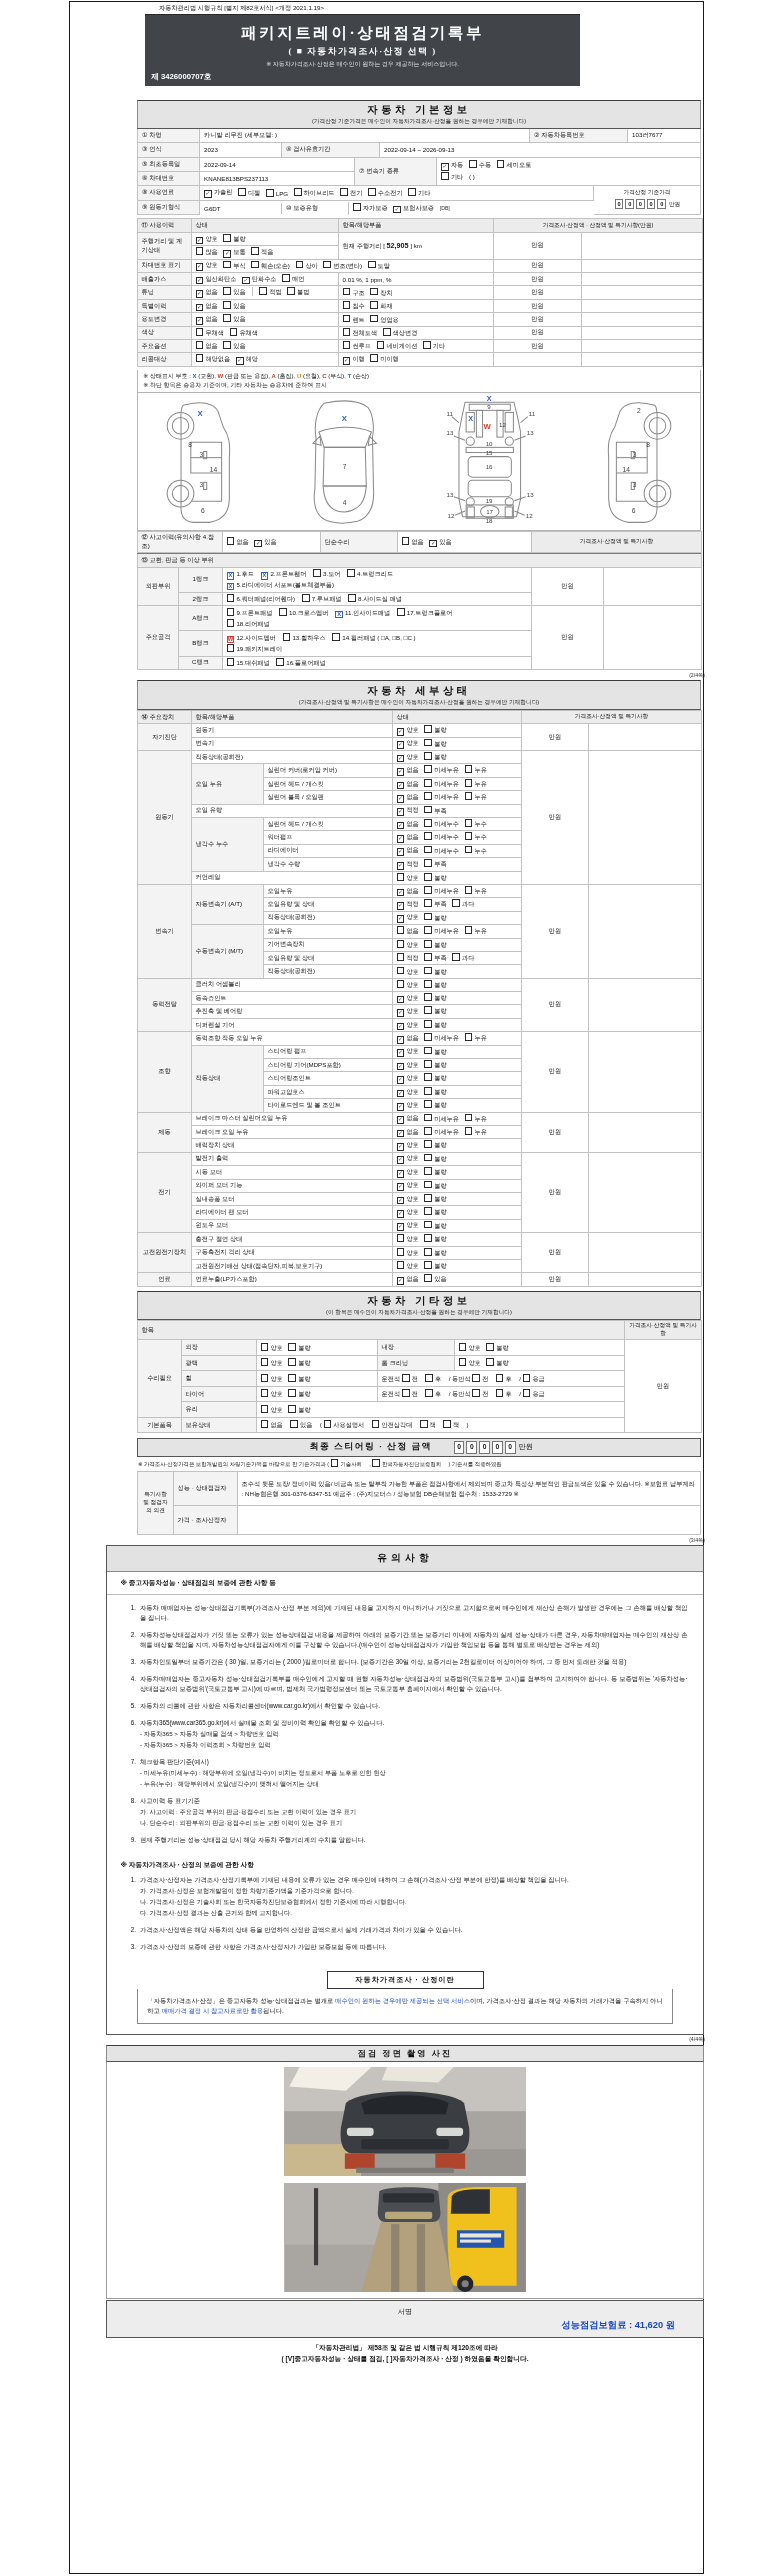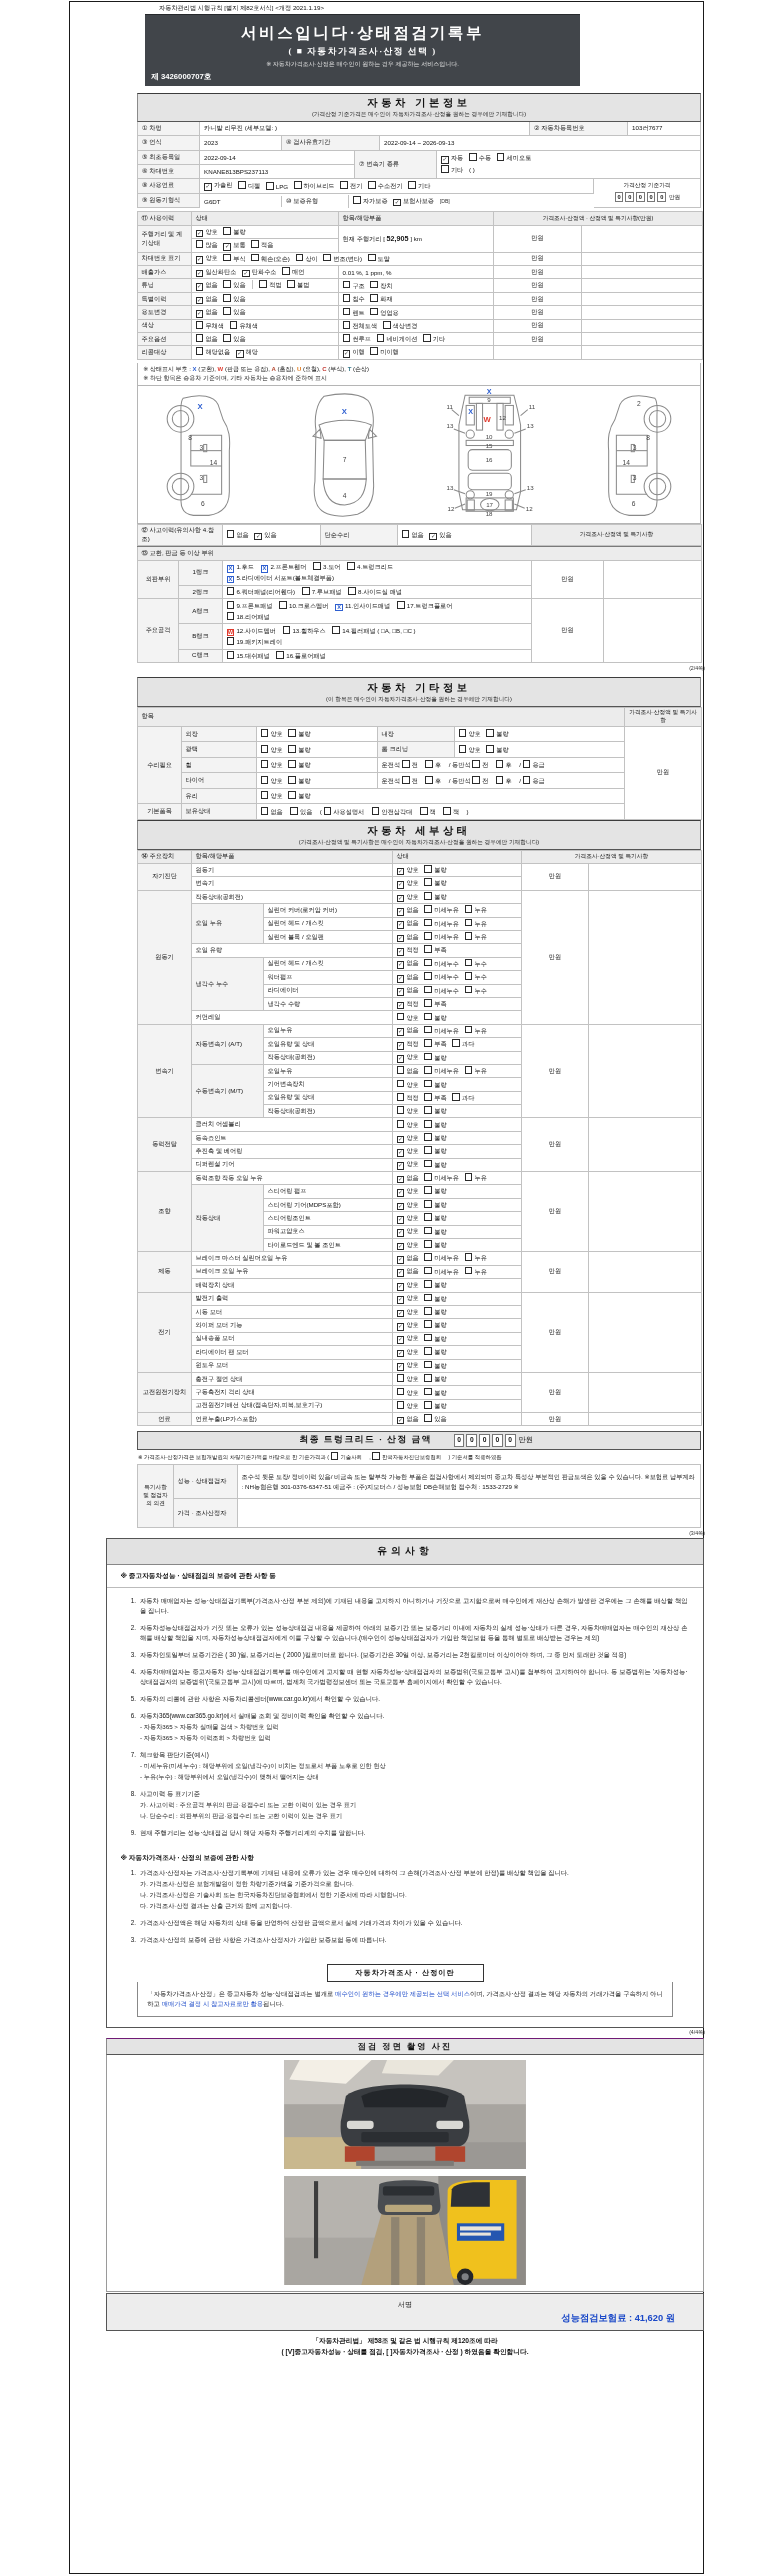--- a/index.html
+++ b/index.html
@@ -78,27 +78,27 @@
   svg text{font-family:"Liberation Sans","DejaVu Sans",sans-serif;}
 </style>
 </head>
 <body>
 
 <div id="frame">
 
   <div class="topnote">자동차관리법 시행규칙 [별지 제82호서식] &lt;개정 2021.1.19&gt;</div>
 
   <div class="darkband">
-    <div class="t1">서비스입니다·상태점검기록부</div>
+    <div class="t1">패키지트레이·상태점검기록부</div>
     <div class="t2">( ■ 자동차가격조사·산정 선택 )</div>
     <div class="t3">※ 자동차가격조사·산정은 매수인이 원하는 경우 제공하는 서비스입니다.</div>
     <div class="docno">제 3426000707호</div>
   </div>
 
-  <div class="sec" style="margin-top:7px;">
+  <div class="sec" style="margin-top:14px;">
     <div class="secband">
       <div class="st">자동차 기본정보</div>
       <div class="ss">(가격산정 기준가격은 매수인이 자동차가격조사·산정을 원하는 경우에만 기재합니다)</div>
     </div>
     <div class="grow" style="grid-template-columns:62px 330px 98px 1fr;border-top:none;">
       <div class="lab">① 차명</div>
       <div>카니발 리무진 (세부모델: )</div>
       <div class="lab">② 자동차등록번호</div>
       <div>103러7677</div>
     </div>
@@ -404,20 +404,245 @@
           </tr>
           <tr>
             <td class="lab ctr">C랭크</td>
             <td style="white-space:normal;"><span class="part"><span class="bx"></span>15.대쉬패널</span><span class="part"><span class="bx"></span>16.플로어패널</span></td>
           </tr>
         </tbody>
     </table>
   </div>
   <div class="pagemark">(2/4쪽)</div>
 
+  <div class="sec">
+    <div class="secband">
+      <div class="st">자동차 세부상태</div>
+      <div class="ss">(가격조사·산정액 및 특기사항은 매수인이 자동차가격조사·산정을 원하는 경우에만 기재합니다)</div>
+    </div>
+    <table class="ft">
+      <colgroup>
+          <col style="width:54px">
+          <col style="width:72px">
+          <col style="width:129px">
+          <col style="width:129px">
+          <col style="width:67px">
+          <col style="width:113px">
+        </colgroup>
+      <tbody id="detail-body">
+          <tr>
+            <td class="lab hd">⑭ 주요장치</td>
+            <td class="hd" colspan="2">항목/해당부품</td>
+            <td class="hd">상태</td>
+            <td class="hd ctr" colspan="2" style="font-size:5.7px;">가격조사·산정액 및 특기사항</td>
+          </tr>
+          <tr class="gtop">
+            <td class="lab ctr" rowspan="2" style="white-space:normal;">자기진단</td>
+            <td colspan="2" style="white-space:normal;">원동기</td>
+            <td><span class="cb"><span class="bx ck">✓</span>양호</span><span class="cb"><span class="bx"></span>불량</span></td>
+            <td class="ctr" rowspan="2">만원</td>
+            <td rowspan="2"></td>
+          </tr>
+          <tr>
+            <td colspan="2" style="white-space:normal;">변속기</td>
+            <td><span class="cb"><span class="bx ck">✓</span>양호</span><span class="cb"><span class="bx"></span>불량</span></td>
+          </tr>
+          <tr class="gtop">
+            <td class="lab ctr" rowspan="10" style="white-space:normal;">원동기</td>
+            <td colspan="2" style="white-space:normal;">작동상태(공회전)</td>
+            <td><span class="cb"><span class="bx ck">✓</span>양호</span><span class="cb"><span class="bx"></span>불량</span></td>
+            <td class="ctr" rowspan="10">만원</td>
+            <td rowspan="10"></td>
+          </tr>
+          <tr>
+            <td class="lab" rowspan="3" style="white-space:normal;">오일 누유</td>
+            <td style="white-space:normal;">실린더 커버(로커암 커버)</td>
+            <td><span class="cb"><span class="bx ck">✓</span>없음</span><span class="cb"><span class="bx"></span>미세누유</span><span class="cb"><span class="bx"></span>누유</span></td>
+          </tr>
+          <tr>
+            <td style="white-space:normal;">실린더 헤드 / 개스킷</td>
+            <td><span class="cb"><span class="bx ck">✓</span>없음</span><span class="cb"><span class="bx"></span>미세누유</span><span class="cb"><span class="bx"></span>누유</span></td>
+          </tr>
+          <tr>
+            <td style="white-space:normal;">실린더 블록 / 오일팬</td>
+            <td><span class="cb"><span class="bx ck">✓</span>없음</span><span class="cb"><span class="bx"></span>미세누유</span><span class="cb"><span class="bx"></span>누유</span></td>
+          </tr>
+          <tr>
+            <td colspan="2" style="white-space:normal;">오일 유량</td>
+            <td><span class="cb"><span class="bx ck">✓</span>적정</span><span class="cb"><span class="bx"></span>부족</span></td>
+          </tr>
+          <tr>
+            <td class="lab" rowspan="4" style="white-space:normal;">냉각수 누수</td>
+            <td style="white-space:normal;">실린더 헤드 / 개스킷</td>
+            <td><span class="cb"><span class="bx ck">✓</span>없음</span><span class="cb"><span class="bx"></span>미세누수</span><span class="cb"><span class="bx"></span>누수</span></td>
+          </tr>
+          <tr>
+            <td style="white-space:normal;">워터펌프</td>
+            <td><span class="cb"><span class="bx ck">✓</span>없음</span><span class="cb"><span class="bx"></span>미세누수</span><span class="cb"><span class="bx"></span>누수</span></td>
+          </tr>
+          <tr>
+            <td style="white-space:normal;">라디에이터</td>
+            <td><span class="cb"><span class="bx ck">✓</span>없음</span><span class="cb"><span class="bx"></span>미세누수</span><span class="cb"><span class="bx"></span>누수</span></td>
+          </tr>
+          <tr>
+            <td style="white-space:normal;">냉각수 수량</td>
+            <td><span class="cb"><span class="bx ck">✓</span>적정</span><span class="cb"><span class="bx"></span>부족</span></td>
+          </tr>
+          <tr>
+            <td colspan="2" style="white-space:normal;">커먼레일</td>
+            <td><span class="cb"><span class="bx"></span>양호</span><span class="cb"><span class="bx"></span>불량</span></td>
+          </tr>
+          <tr class="gtop">
+            <td class="lab ctr" rowspan="7" style="white-space:normal;">변속기</td>
+            <td class="lab" rowspan="3" style="white-space:normal;">자동변속기 (A/T)</td>
+            <td style="white-space:normal;">오일누유</td>
+            <td><span class="cb"><span class="bx ck">✓</span>없음</span><span class="cb"><span class="bx"></span>미세누유</span><span class="cb"><span class="bx"></span>누유</span></td>
+            <td class="ctr" rowspan="7">만원</td>
+            <td rowspan="7"></td>
+          </tr>
+          <tr>
+            <td style="white-space:normal;">오일유량 및 상태</td>
+            <td><span class="cb"><span class="bx ck">✓</span>적정</span><span class="cb"><span class="bx"></span>부족</span><span class="cb"><span class="bx"></span>과다</span></td>
+          </tr>
+          <tr>
+            <td style="white-space:normal;">작동상태(공회전)</td>
+            <td><span class="cb"><span class="bx ck">✓</span>양호</span><span class="cb"><span class="bx"></span>불량</span></td>
+          </tr>
+          <tr>
+            <td class="lab" rowspan="4" style="white-space:normal;">수동변속기 (M/T)</td>
+            <td style="white-space:normal;">오일누유</td>
+            <td><span class="cb"><span class="bx"></span>없음</span><span class="cb"><span class="bx"></span>미세누유</span><span class="cb"><span class="bx"></span>누유</span></td>
+          </tr>
+          <tr>
+            <td style="white-space:normal;">기어변속장치</td>
+            <td><span class="cb"><span class="bx"></span>양호</span><span class="cb"><span class="bx"></span>불량</span></td>
+          </tr>
+          <tr>
+            <td style="white-space:normal;">오일유량 및 상태</td>
+            <td><span class="cb"><span class="bx"></span>적정</span><span class="cb"><span class="bx"></span>부족</span><span class="cb"><span class="bx"></span>과다</span></td>
+          </tr>
+          <tr>
+            <td style="white-space:normal;">작동상태(공회전)</td>
+            <td><span class="cb"><span class="bx"></span>양호</span><span class="cb"><span class="bx"></span>불량</span></td>
+          </tr>
+          <tr class="gtop">
+            <td class="lab ctr" rowspan="4" style="white-space:normal;">동력전달</td>
+            <td colspan="2" style="white-space:normal;">클러치 어셈블리</td>
+            <td><span class="cb"><span class="bx"></span>양호</span><span class="cb"><span class="bx"></span>불량</span></td>
+            <td class="ctr" rowspan="4">만원</td>
+            <td rowspan="4"></td>
+          </tr>
+          <tr>
+            <td colspan="2" style="white-space:normal;">등속죠인트</td>
+            <td><span class="cb"><span class="bx ck">✓</span>양호</span><span class="cb"><span class="bx"></span>불량</span></td>
+          </tr>
+          <tr>
+            <td colspan="2" style="white-space:normal;">추진축 및 베어링</td>
+            <td><span class="cb"><span class="bx ck">✓</span>양호</span><span class="cb"><span class="bx"></span>불량</span></td>
+          </tr>
+          <tr>
+            <td colspan="2" style="white-space:normal;">디퍼렌셜 기어</td>
+            <td><span class="cb"><span class="bx ck">✓</span>양호</span><span class="cb"><span class="bx"></span>불량</span></td>
+          </tr>
+          <tr class="gtop">
+            <td class="lab ctr" rowspan="6" style="white-space:normal;">조향</td>
+            <td colspan="2" style="white-space:normal;">동력조향 작동 오일 누유</td>
+            <td><span class="cb"><span class="bx ck">✓</span>없음</span><span class="cb"><span class="bx"></span>미세누유</span><span class="cb"><span class="bx"></span>누유</span></td>
+            <td class="ctr" rowspan="6">만원</td>
+            <td rowspan="6"></td>
+          </tr>
+          <tr>
+            <td class="lab" rowspan="5" style="white-space:normal;">작동상태</td>
+            <td style="white-space:normal;">스티어링 펌프</td>
+            <td><span class="cb"><span class="bx ck">✓</span>양호</span><span class="cb"><span class="bx"></span>불량</span></td>
+          </tr>
+          <tr>
+            <td style="white-space:normal;">스티어링 기어(MDPS포함)</td>
+            <td><span class="cb"><span class="bx ck">✓</span>양호</span><span class="cb"><span class="bx"></span>불량</span></td>
+          </tr>
+          <tr>
+            <td style="white-space:normal;">스티어링조인트</td>
+            <td><span class="cb"><span class="bx ck">✓</span>양호</span><span class="cb"><span class="bx"></span>불량</span></td>
+          </tr>
+          <tr>
+            <td style="white-space:normal;">파워고압호스</td>
+            <td><span class="cb"><span class="bx ck">✓</span>양호</span><span class="cb"><span class="bx"></span>불량</span></td>
+          </tr>
+          <tr>
+            <td style="white-space:normal;">타이로드엔드 및 볼 조인트</td>
+            <td><span class="cb"><span class="bx ck">✓</span>양호</span><span class="cb"><span class="bx"></span>불량</span></td>
+          </tr>
+          <tr class="gtop">
+            <td class="lab ctr" rowspan="3" style="white-space:normal;">제동</td>
+            <td colspan="2" style="white-space:normal;">브레이크 마스터 실린더오일 누유</td>
+            <td><span class="cb"><span class="bx ck">✓</span>없음</span><span class="cb"><span class="bx"></span>미세누유</span><span class="cb"><span class="bx"></span>누유</span></td>
+            <td class="ctr" rowspan="3">만원</td>
+            <td rowspan="3"></td>
+          </tr>
+          <tr>
+            <td colspan="2" style="white-space:normal;">브레이크 오일 누유</td>
+            <td><span class="cb"><span class="bx ck">✓</span>없음</span><span class="cb"><span class="bx"></span>미세누유</span><span class="cb"><span class="bx"></span>누유</span></td>
+          </tr>
+          <tr>
+            <td colspan="2" style="white-space:normal;">배력장치 상태</td>
+            <td><span class="cb"><span class="bx ck">✓</span>양호</span><span class="cb"><span class="bx"></span>불량</span></td>
+          </tr>
+          <tr class="gtop">
+            <td class="lab ctr" rowspan="6" style="white-space:normal;">전기</td>
+            <td colspan="2" style="white-space:normal;">발전기 출력</td>
+            <td><span class="cb"><span class="bx ck">✓</span>양호</span><span class="cb"><span class="bx"></span>불량</span></td>
+            <td class="ctr" rowspan="6">만원</td>
+            <td rowspan="6"></td>
+          </tr>
+          <tr>
+            <td colspan="2" style="white-space:normal;">시동 모터</td>
+            <td><span class="cb"><span class="bx ck">✓</span>양호</span><span class="cb"><span class="bx"></span>불량</span></td>
+          </tr>
+          <tr>
+            <td colspan="2" style="white-space:normal;">와이퍼 모터 기능</td>
+            <td><span class="cb"><span class="bx ck">✓</span>양호</span><span class="cb"><span class="bx"></span>불량</span></td>
+          </tr>
+          <tr>
+            <td colspan="2" style="white-space:normal;">실내송풍 모터</td>
+            <td><span class="cb"><span class="bx ck">✓</span>양호</span><span class="cb"><span class="bx"></span>불량</span></td>
+          </tr>
+          <tr>
+            <td colspan="2" style="white-space:normal;">라디에이터 팬 모터</td>
+            <td><span class="cb"><span class="bx ck">✓</span>양호</span><span class="cb"><span class="bx"></span>불량</span></td>
+          </tr>
+          <tr>
+            <td colspan="2" style="white-space:normal;">윈도우 모터</td>
+            <td><span class="cb"><span class="bx ck">✓</span>양호</span><span class="cb"><span class="bx"></span>불량</span></td>
+          </tr>
+          <tr class="gtop">
+            <td class="lab ctr" rowspan="3" style="white-space:normal;">고전원전기장치</td>
+            <td colspan="2" style="white-space:normal;">충전구 절연 상태</td>
+            <td><span class="cb"><span class="bx"></span>양호</span><span class="cb"><span class="bx"></span>불량</span></td>
+            <td class="ctr" rowspan="3">만원</td>
+            <td rowspan="3"></td>
+          </tr>
+          <tr>
+            <td colspan="2" style="white-space:normal;">구동축전지 격리 상태</td>
+            <td><span class="cb"><span class="bx"></span>양호</span><span class="cb"><span class="bx"></span>불량</span></td>
+          </tr>
+          <tr>
+            <td colspan="2" style="white-space:normal;">고전원전기배선 상태(접속단자,피복,보호기구)</td>
+            <td><span class="cb"><span class="bx"></span>양호</span><span class="cb"><span class="bx"></span>불량</span></td>
+          </tr>
+          <tr class="gtop">
+            <td class="lab ctr" rowspan="1" style="white-space:normal;">연료</td>
+            <td colspan="2" style="white-space:normal;">연료누출(LP가스포함)</td>
+            <td><span class="cb"><span class="bx ck">✓</span>없음</span><span class="cb"><span class="bx"></span>있음</span></td>
+            <td class="ctr" rowspan="1">만원</td>
+            <td rowspan="1"></td>
+          </tr>
+        </tbody>
+    </table>
+  </div>
+
   <div class="sec" style="margin-top:4.1px;">
     <div class="secband">
       <div class="st">자동차 기타정보</div>
       <div class="ss">(이 항목은 매수인이 자동차가격조사·산정을 원하는 경우에만 기재합니다)</div>
     </div>
     <table class="ft">
       <colgroup>
           <col style="width:44px">
           <col style="width:75px">
           <col style="width:121px">
@@ -460,248 +685,23 @@
           </tr>
           <tr style="height:15.5px;">
             <td class="lab ctr">기본품목</td>
             <td class="lab">보유상태</td>
             <td colspan="3"><span class="cb"><span class="bx"></span>없음</span> <span class="cb"><span class="bx"></span>있음</span> <span>( </span> <span class="cb"><span class="bx"></span>사용설명서</span> <span class="cb"><span class="bx"></span>안전삼각대</span> <span class="cb"><span class="bx"></span>잭</span> <span class="cb"><span class="bx"></span>잭</span> <span>) </span></td>
           </tr>
         </tbody>
     </table>
   </div>
 
-  <div class="sec">
-    <div class="secband">
-      <div class="st">자동차 세부상태</div>
-      <div class="ss">(가격조사·산정액 및 특기사항은 매수인이 자동차가격조사·산정을 원하는 경우에만 기재합니다)</div>
-    </div>
-    <table class="ft">
-      <colgroup>
-          <col style="width:54px">
-          <col style="width:72px">
-          <col style="width:129px">
-          <col style="width:129px">
-          <col style="width:67px">
-          <col style="width:113px">
-        </colgroup>
-      <tbody id="detail-body">
-          <tr>
-            <td class="lab hd">⑭ 주요장치</td>
-            <td class="hd" colspan="2">항목/해당부품</td>
-            <td class="hd">상태</td>
-            <td class="hd ctr" colspan="2" style="font-size:5.7px;">가격조사·산정액 및 특기사항</td>
-          </tr>
-          <tr class="gtop">
-            <td class="lab ctr" rowspan="2" style="white-space:normal;">자기진단</td>
-            <td colspan="2" style="white-space:normal;">원동기</td>
-            <td><span class="cb"><span class="bx ck">✓</span>양호</span><span class="cb"><span class="bx"></span>불량</span></td>
-            <td class="ctr" rowspan="2">만원</td>
-            <td rowspan="2"></td>
-          </tr>
-          <tr>
-            <td colspan="2" style="white-space:normal;">변속기</td>
-            <td><span class="cb"><span class="bx ck">✓</span>양호</span><span class="cb"><span class="bx"></span>불량</span></td>
-          </tr>
-          <tr class="gtop">
-            <td class="lab ctr" rowspan="10" style="white-space:normal;">원동기</td>
-            <td colspan="2" style="white-space:normal;">작동상태(공회전)</td>
-            <td><span class="cb"><span class="bx ck">✓</span>양호</span><span class="cb"><span class="bx"></span>불량</span></td>
-            <td class="ctr" rowspan="10">만원</td>
-            <td rowspan="10"></td>
-          </tr>
-          <tr>
-            <td class="lab" rowspan="3" style="white-space:normal;">오일 누유</td>
-            <td style="white-space:normal;">실린더 커버(로커암 커버)</td>
-            <td><span class="cb"><span class="bx ck">✓</span>없음</span><span class="cb"><span class="bx"></span>미세누유</span><span class="cb"><span class="bx"></span>누유</span></td>
-          </tr>
-          <tr>
-            <td style="white-space:normal;">실린더 헤드 / 개스킷</td>
-            <td><span class="cb"><span class="bx ck">✓</span>없음</span><span class="cb"><span class="bx"></span>미세누유</span><span class="cb"><span class="bx"></span>누유</span></td>
-          </tr>
-          <tr>
-            <td style="white-space:normal;">실린더 블록 / 오일팬</td>
-            <td><span class="cb"><span class="bx ck">✓</span>없음</span><span class="cb"><span class="bx"></span>미세누유</span><span class="cb"><span class="bx"></span>누유</span></td>
-          </tr>
-          <tr>
-            <td colspan="2" style="white-space:normal;">오일 유량</td>
-            <td><span class="cb"><span class="bx ck">✓</span>적정</span><span class="cb"><span class="bx"></span>부족</span></td>
-          </tr>
-          <tr>
-            <td class="lab" rowspan="4" style="white-space:normal;">냉각수 누수</td>
-            <td style="white-space:normal;">실린더 헤드 / 개스킷</td>
-            <td><span class="cb"><span class="bx ck">✓</span>없음</span><span class="cb"><span class="bx"></span>미세누수</span><span class="cb"><span class="bx"></span>누수</span></td>
-          </tr>
-          <tr>
-            <td style="white-space:normal;">워터펌프</td>
-            <td><span class="cb"><span class="bx ck">✓</span>없음</span><span class="cb"><span class="bx"></span>미세누수</span><span class="cb"><span class="bx"></span>누수</span></td>
-          </tr>
-          <tr>
-            <td style="white-space:normal;">라디에이터</td>
-            <td><span class="cb"><span class="bx ck">✓</span>없음</span><span class="cb"><span class="bx"></span>미세누수</span><span class="cb"><span class="bx"></span>누수</span></td>
-          </tr>
-          <tr>
-            <td style="white-space:normal;">냉각수 수량</td>
-            <td><span class="cb"><span class="bx ck">✓</span>적정</span><span class="cb"><span class="bx"></span>부족</span></td>
-          </tr>
-          <tr>
-            <td colspan="2" style="white-space:normal;">커먼레일</td>
-            <td><span class="cb"><span class="bx"></span>양호</span><span class="cb"><span class="bx"></span>불량</span></td>
-          </tr>
-          <tr class="gtop">
-            <td class="lab ctr" rowspan="7" style="white-space:normal;">변속기</td>
-            <td class="lab" rowspan="3" style="white-space:normal;">자동변속기 (A/T)</td>
-            <td style="white-space:normal;">오일누유</td>
-            <td><span class="cb"><span class="bx ck">✓</span>없음</span><span class="cb"><span class="bx"></span>미세누유</span><span class="cb"><span class="bx"></span>누유</span></td>
-            <td class="ctr" rowspan="7">만원</td>
-            <td rowspan="7"></td>
-          </tr>
-          <tr>
-            <td style="white-space:normal;">오일유량 및 상태</td>
-            <td><span class="cb"><span class="bx ck">✓</span>적정</span><span class="cb"><span class="bx"></span>부족</span><span class="cb"><span class="bx"></span>과다</span></td>
-          </tr>
-          <tr>
-            <td style="white-space:normal;">작동상태(공회전)</td>
-            <td><span class="cb"><span class="bx ck">✓</span>양호</span><span class="cb"><span class="bx"></span>불량</span></td>
-          </tr>
-          <tr>
-            <td class="lab" rowspan="4" style="white-space:normal;">수동변속기 (M/T)</td>
-            <td style="white-space:normal;">오일누유</td>
-            <td><span class="cb"><span class="bx"></span>없음</span><span class="cb"><span class="bx"></span>미세누유</span><span class="cb"><span class="bx"></span>누유</span></td>
-          </tr>
-          <tr>
-            <td style="white-space:normal;">기어변속장치</td>
-            <td><span class="cb"><span class="bx"></span>양호</span><span class="cb"><span class="bx"></span>불량</span></td>
-          </tr>
-          <tr>
-            <td style="white-space:normal;">오일유량 및 상태</td>
-            <td><span class="cb"><span class="bx"></span>적정</span><span class="cb"><span class="bx"></span>부족</span><span class="cb"><span class="bx"></span>과다</span></td>
-          </tr>
-          <tr>
-            <td style="white-space:normal;">작동상태(공회전)</td>
-            <td><span class="cb"><span class="bx"></span>양호</span><span class="cb"><span class="bx"></span>불량</span></td>
-          </tr>
-          <tr class="gtop">
-            <td class="lab ctr" rowspan="4" style="white-space:normal;">동력전달</td>
-            <td colspan="2" style="white-space:normal;">클러치 어셈블리</td>
-            <td><span class="cb"><span class="bx"></span>양호</span><span class="cb"><span class="bx"></span>불량</span></td>
-            <td class="ctr" rowspan="4">만원</td>
-            <td rowspan="4"></td>
-          </tr>
-          <tr>
-            <td colspan="2" style="white-space:normal;">등속죠인트</td>
-            <td><span class="cb"><span class="bx ck">✓</span>양호</span><span class="cb"><span class="bx"></span>불량</span></td>
-          </tr>
-          <tr>
-            <td colspan="2" style="white-space:normal;">추진축 및 베어링</td>
-            <td><span class="cb"><span class="bx ck">✓</span>양호</span><span class="cb"><span class="bx"></span>불량</span></td>
-          </tr>
-          <tr>
-            <td colspan="2" style="white-space:normal;">디퍼렌셜 기어</td>
-            <td><span class="cb"><span class="bx ck">✓</span>양호</span><span class="cb"><span class="bx"></span>불량</span></td>
-          </tr>
-          <tr class="gtop">
-            <td class="lab ctr" rowspan="6" style="white-space:normal;">조향</td>
-            <td colspan="2" style="white-space:normal;">동력조향 작동 오일 누유</td>
-            <td><span class="cb"><span class="bx ck">✓</span>없음</span><span class="cb"><span class="bx"></span>미세누유</span><span class="cb"><span class="bx"></span>누유</span></td>
-            <td class="ctr" rowspan="6">만원</td>
-            <td rowspan="6"></td>
-          </tr>
-          <tr>
-            <td class="lab" rowspan="5" style="white-space:normal;">작동상태</td>
-            <td style="white-space:normal;">스티어링 펌프</td>
-            <td><span class="cb"><span class="bx ck">✓</span>양호</span><span class="cb"><span class="bx"></span>불량</span></td>
-          </tr>
-          <tr>
-            <td style="white-space:normal;">스티어링 기어(MDPS포함)</td>
-            <td><span class="cb"><span class="bx ck">✓</span>양호</span><span class="cb"><span class="bx"></span>불량</span></td>
-          </tr>
-          <tr>
-            <td style="white-space:normal;">스티어링조인트</td>
-            <td><span class="cb"><span class="bx ck">✓</span>양호</span><span class="cb"><span class="bx"></span>불량</span></td>
-          </tr>
-          <tr>
-            <td style="white-space:normal;">파워고압호스</td>
-            <td><span class="cb"><span class="bx ck">✓</span>양호</span><span class="cb"><span class="bx"></span>불량</span></td>
-          </tr>
-          <tr>
-            <td style="white-space:normal;">타이로드엔드 및 볼 조인트</td>
-            <td><span class="cb"><span class="bx ck">✓</span>양호</span><span class="cb"><span class="bx"></span>불량</span></td>
-          </tr>
-          <tr class="gtop">
-            <td class="lab ctr" rowspan="3" style="white-space:normal;">제동</td>
-            <td colspan="2" style="white-space:normal;">브레이크 마스터 실린더오일 누유</td>
-            <td><span class="cb"><span class="bx ck">✓</span>없음</span><span class="cb"><span class="bx"></span>미세누유</span><span class="cb"><span class="bx"></span>누유</span></td>
-            <td class="ctr" rowspan="3">만원</td>
-            <td rowspan="3"></td>
-          </tr>
-          <tr>
-            <td colspan="2" style="white-space:normal;">브레이크 오일 누유</td>
-            <td><span class="cb"><span class="bx ck">✓</span>없음</span><span class="cb"><span class="bx"></span>미세누유</span><span class="cb"><span class="bx"></span>누유</span></td>
-          </tr>
-          <tr>
-            <td colspan="2" style="white-space:normal;">배력장치 상태</td>
-            <td><span class="cb"><span class="bx ck">✓</span>양호</span><span class="cb"><span class="bx"></span>불량</span></td>
-          </tr>
-          <tr class="gtop">
-            <td class="lab ctr" rowspan="6" style="white-space:normal;">전기</td>
-            <td colspan="2" style="white-space:normal;">발전기 출력</td>
-            <td><span class="cb"><span class="bx ck">✓</span>양호</span><span class="cb"><span class="bx"></span>불량</span></td>
-            <td class="ctr" rowspan="6">만원</td>
-            <td rowspan="6"></td>
-          </tr>
-          <tr>
-            <td colspan="2" style="white-space:normal;">시동 모터</td>
-            <td><span class="cb"><span class="bx ck">✓</span>양호</span><span class="cb"><span class="bx"></span>불량</span></td>
-          </tr>
-          <tr>
-            <td colspan="2" style="white-space:normal;">와이퍼 모터 기능</td>
-            <td><span class="cb"><span class="bx ck">✓</span>양호</span><span class="cb"><span class="bx"></span>불량</span></td>
-          </tr>
-          <tr>
-            <td colspan="2" style="white-space:normal;">실내송풍 모터</td>
-            <td><span class="cb"><span class="bx ck">✓</span>양호</span><span class="cb"><span class="bx"></span>불량</span></td>
-          </tr>
-          <tr>
-            <td colspan="2" style="white-space:normal;">라디에이터 팬 모터</td>
-            <td><span class="cb"><span class="bx ck">✓</span>양호</span><span class="cb"><span class="bx"></span>불량</span></td>
-          </tr>
-          <tr>
-            <td colspan="2" style="white-space:normal;">윈도우 모터</td>
-            <td><span class="cb"><span class="bx ck">✓</span>양호</span><span class="cb"><span class="bx"></span>불량</span></td>
-          </tr>
-          <tr class="gtop">
-            <td class="lab ctr" rowspan="3" style="white-space:normal;">고전원전기장치</td>
-            <td colspan="2" style="white-space:normal;">충전구 절연 상태</td>
-            <td><span class="cb"><span class="bx"></span>양호</span><span class="cb"><span class="bx"></span>불량</span></td>
-            <td class="ctr" rowspan="3">만원</td>
-            <td rowspan="3"></td>
-          </tr>
-          <tr>
-            <td colspan="2" style="white-space:normal;">구동축전지 격리 상태</td>
-            <td><span class="cb"><span class="bx"></span>양호</span><span class="cb"><span class="bx"></span>불량</span></td>
-          </tr>
-          <tr>
-            <td colspan="2" style="white-space:normal;">고전원전기배선 상태(접속단자,피복,보호기구)</td>
-            <td><span class="cb"><span class="bx"></span>양호</span><span class="cb"><span class="bx"></span>불량</span></td>
-          </tr>
-          <tr class="gtop">
-            <td class="lab ctr" rowspan="1" style="white-space:normal;">연료</td>
-            <td colspan="2" style="white-space:normal;">연료누출(LP가스포함)</td>
-            <td><span class="cb"><span class="bx ck">✓</span>없음</span><span class="cb"><span class="bx"></span>있음</span></td>
-            <td class="ctr" rowspan="1">만원</td>
-            <td rowspan="1"></td>
-          </tr>
-        </tbody>
-    </table>
-  </div>
-
   <div class="sec" style="margin-top:4.1px;">
     <div class="finalrow">
-      <div class="fl">최종 트렁크리드 · 산정 금액</div>
+      <div class="fl">최종 스티어링 · 산정 금액</div>
       <div class="fd"><span><span class="digit ">0</span><span class="digit ">0</span><span class="digit ">0</span><span class="digit ">0</span><span class="digit ">0</span></span> <span>만원</span></div>
     </div>
     <div class="basisnote"><span>※ 가격조사·산정가격은 보험개발원의 차량기준가액을 바탕으로 한 기준가격과 ( </span> <span class="cb"><span class="bx"></span>기술사회</span> <span>, </span> <span class="cb"><span class="bx"></span>한국자동차진단보증협회</span> <span>) 기준서를 적용하였음 </span></div>
   </div>
 
   <div class="sec" style="margin-top:2.1px;">
     <table class="ft">
       <colgroup>
           <col style="width:36px">
           <col style="width:64px">

